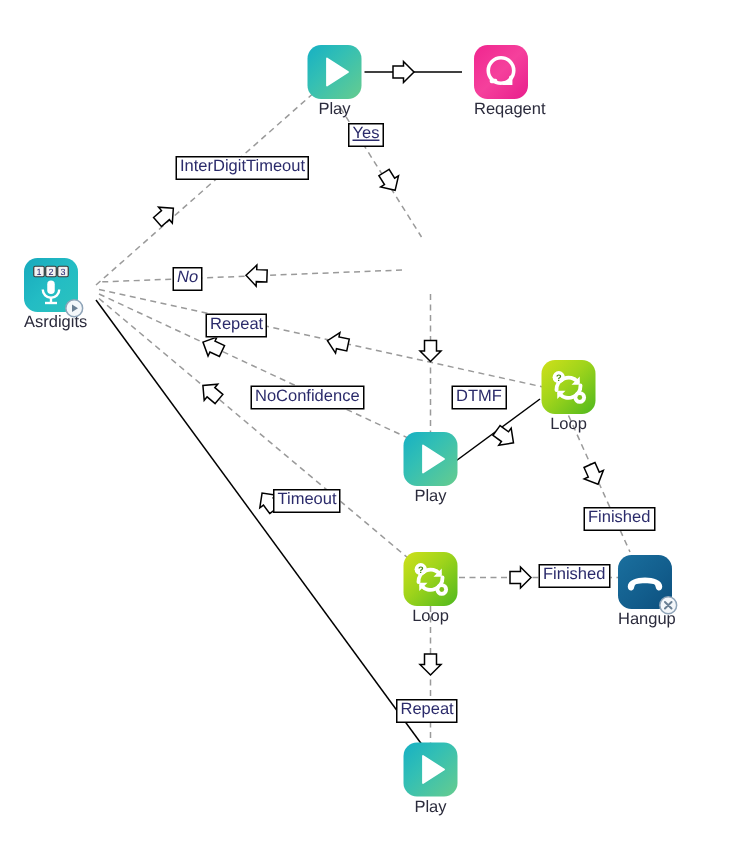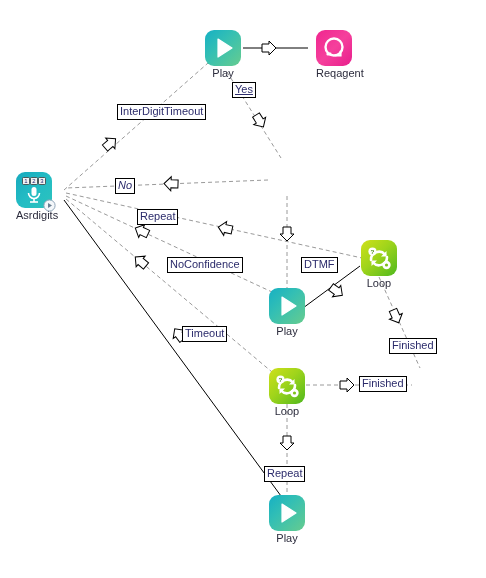--- a/index.html
+++ b/index.html
@@ -296,20 +296,32 @@
         <path d="M10.5,26 L10.5,20.5 L16,20.5 Z" fill="#ffffff"></path>
         <circle cx="11.5" cy="11.5" r="4.1" fill="#ffffff"></circle>
         <text x="11.5" y="14" font-family="Liberation Sans, sans-serif" font-size="6.2" font-weight="bold" fill="#4a8a14" text-anchor="middle">?</text>
         <circle cx="25.5" cy="25" r="4.2" fill="#ffffff"></circle>
         <circle cx="25.5" cy="25" r="1.6" fill="#7ec21a"></circle>
       </svg>
     </div>
     <div class="node-label">Loop</div>
   </div>
 
+  <div class="node" style="left:412px; top:370px;">
+    <div class="node-icon ic-hangup">
+      <svg width="36" height="36" viewBox="0 0 36 36">
+        <path d="M6.5,21 C6.5,13 29.5,13 29.5,21 C29.5,24 26.5,24.5 25.5,22.5 C24.8,21 25.2,20 23.5,19.4 C21,18.6 15,18.6 12.5,19.4 C10.8,20 11.2,21 10.5,22.5 C9.5,24.5 6.5,24 6.5,21 Z" fill="#ffffff"></path>
+      </svg>
+      <svg class="badge" width="13" height="13" viewBox="0 0 13 13">
+        <circle cx="6.5" cy="6.5" r="5.6" fill="#f4f7fa" stroke="#8fa4b8" stroke-width="1"></circle>
+        <path d="M4.3,4.3 L8.7,8.7 M8.7,4.3 L4.3,8.7" stroke="#6a7f93" stroke-width="1.3" stroke-linecap="round"></path>
+      </svg>
+    </div>
+    <div class="node-label">Hangup</div>
+  </div>
 
   <div class="node" style="left:269px; top:495px;">
     <div class="node-icon ic-play">
       <svg width="36" height="36" viewBox="0 0 36 36">
         <path d="M13,9 L27,18 L13,27 Z" fill="#ffffff" stroke="#ffffff" stroke-width="1.2" stroke-linejoin="round"></path>
       </svg>
     </div>
     <div class="node-label">Play</div>
   </div>
 

